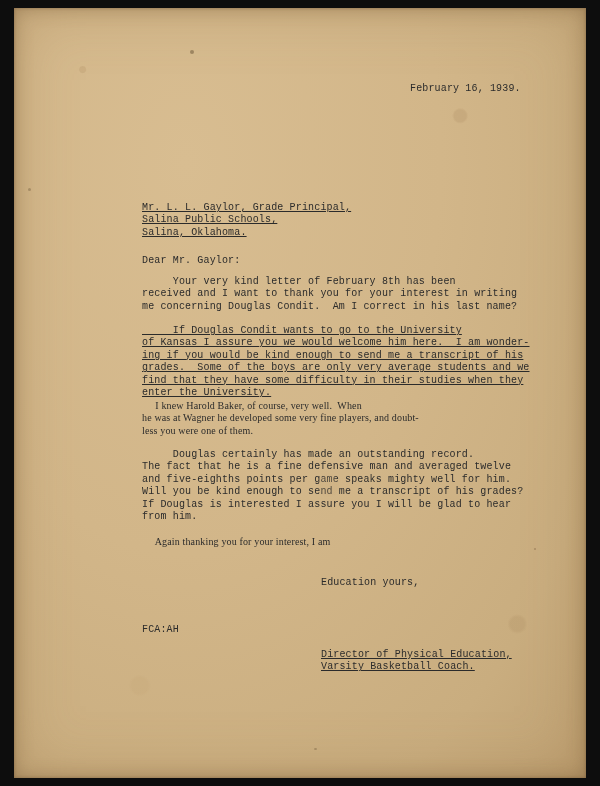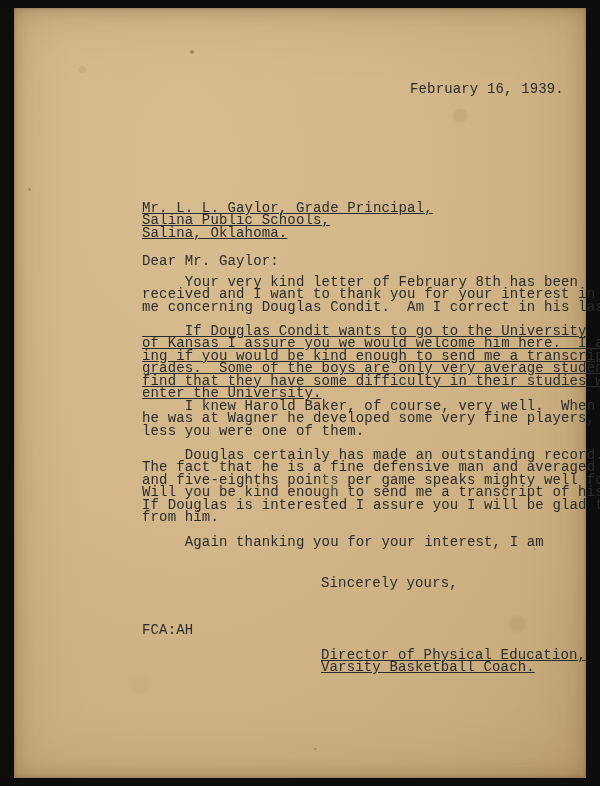--- a/index.html
+++ b/index.html
@@ -58,21 +58,21 @@
     width: 4px; height: 4px;
     border-radius: 50%;
     background: rgba(90,70,45,0.45);
   }
   .letter {
     position: absolute;
     inset: 0;
     padding: 15px;
     color: #2b2b2b;
     font-family: "Liberation Mono", monospace;
-    font-size: 14px;
+    font-size: 10px;
     line-height: 12.4px;
     letter-spacing: 0.15px;
   }
   .date {
     position: absolute;
     left: 396px;
     top: 75px;
     white-space: pre;
   }
   .addressee {
@@ -88,23 +88,23 @@
     top: 247px;
     white-space: pre;
   }
   .body-block {
     position: absolute;
     left: 128px;
     white-space: pre;
   }
   #p1 { top: 268px; }
   #p2 { top: 317px; text-decoration: underline; }
-  #p3 { top: 392px; }
+  #p3 { top: 392px; font-family: Liberation Serif, serif; }
   #p4 { top: 441px; }
-  #p5 { top: 528px; }
+  #p5 { top: 528px; font-family: Liberation Serif, serif; }
   .closing {
     position: absolute;
     left: 307px;
     top: 569px;
     white-space: pre;
   }
   .signature-block {
     position: absolute;
     left: 307px;
     top: 641px;
@@ -156,21 +156,21 @@
 he was at Wagner he developed some very fine players, and doubt-
 less you were one of them.</div>
       <div class="body-block" id="p4">     Douglas certainly has made an outstanding record.
 The fact that he is a fine defensive man and averaged twelve
 and five-eighths points per game speaks mighty well for him.
 Will you be kind enough to send me a transcript of his grades?
 If Douglas is interested I assure you I will be glad to hear
 from him.</div>
       <div class="body-block" id="p5">     Again thanking you for your interest, I am</div>
 
-      <div class="closing">Sincerely yours,</div>
+      <div class="closing">Education yours,</div>
 
       <div class="signature-block">Director of Physical Education,
 Varsity Basketball Coach.</div>
 
       <div class="initials">FCA:AH</div>
     </div>
   </div>
 </div>
 
 </body></html>

